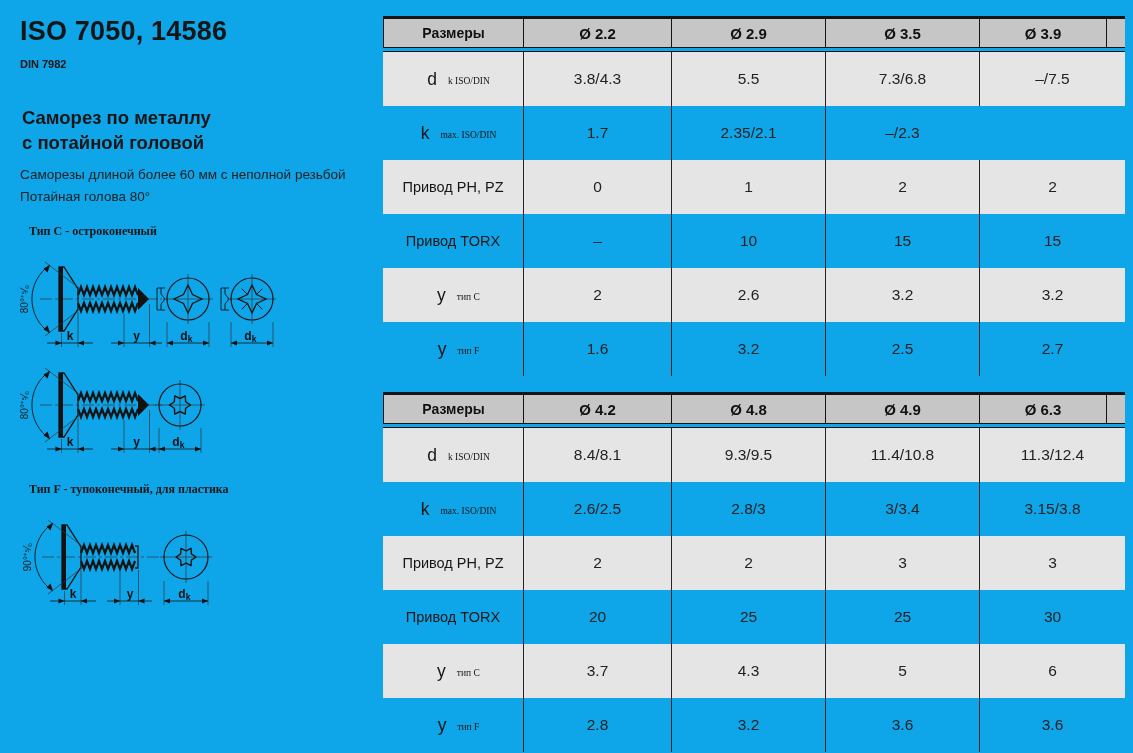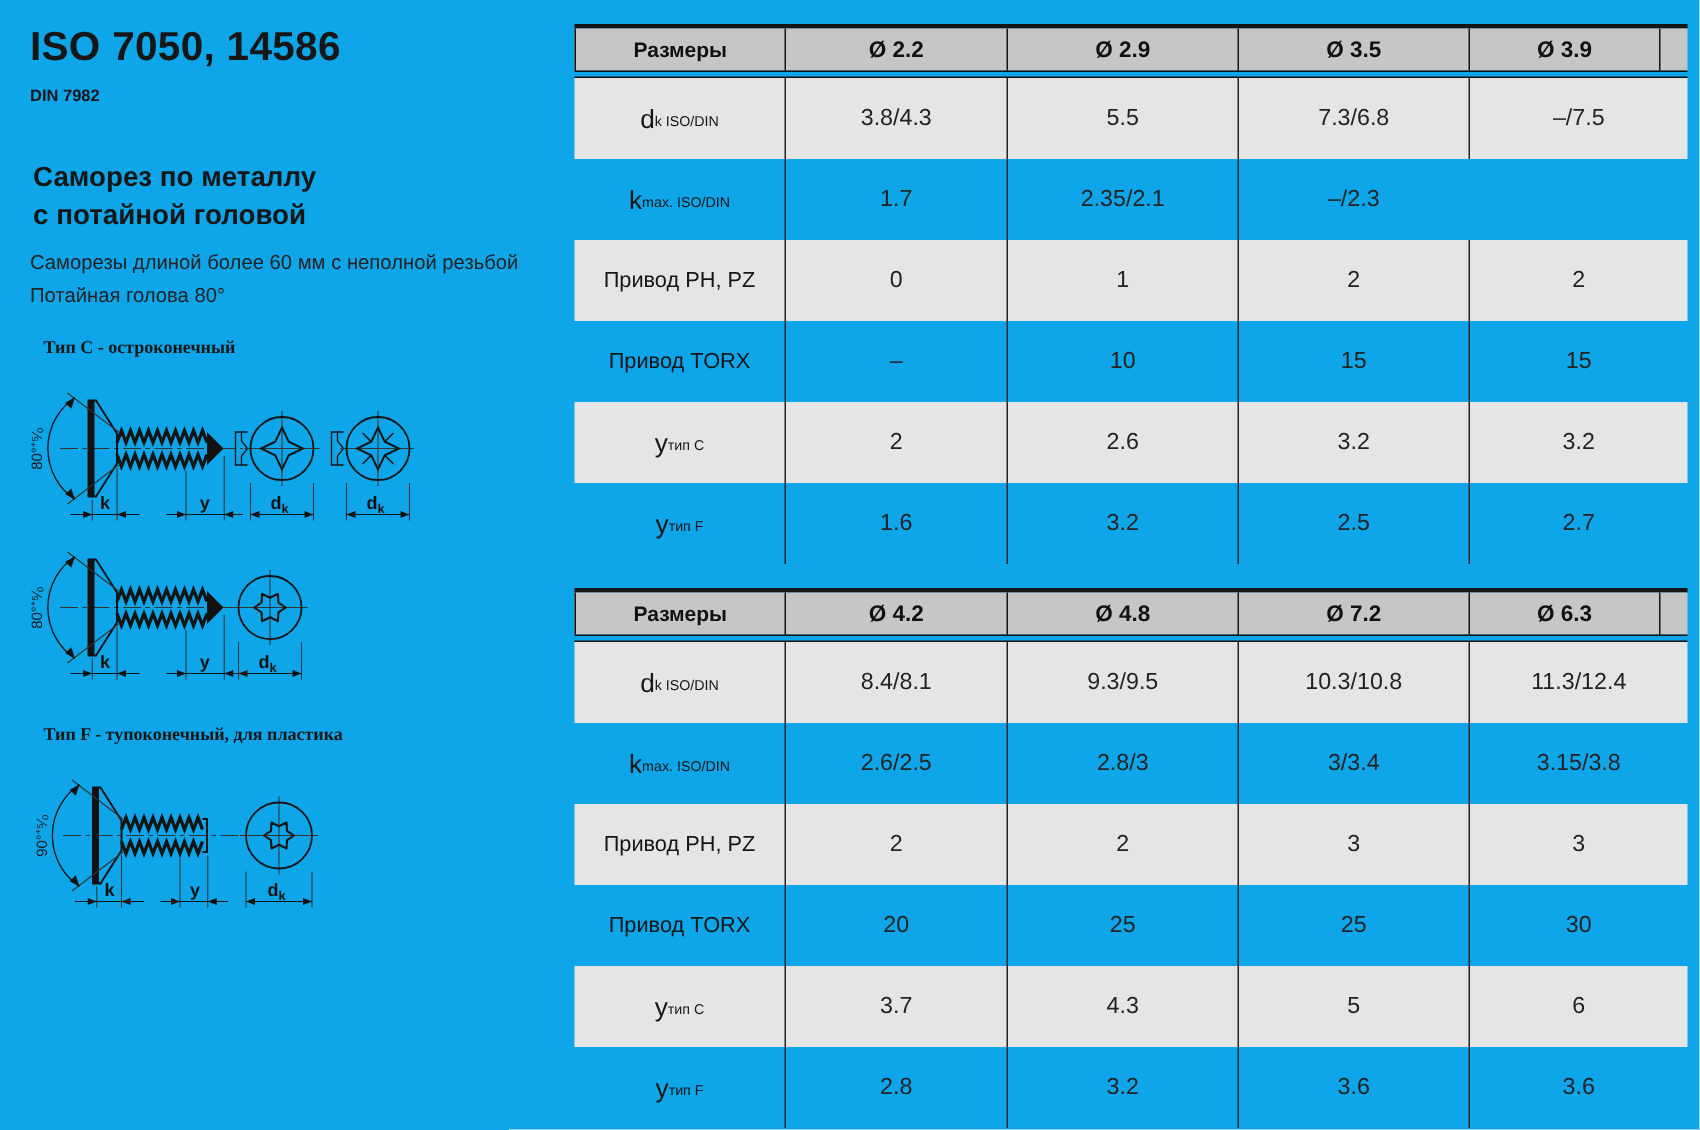--- a/index.html
+++ b/index.html
@@ -45,21 +45,21 @@
   .t-dbl1{position:absolute;left:0;top:31px;width:742px;height:1.4px;background:var(--line);}
   .t-dbl2{position:absolute;left:0;top:34.6px;width:742px;height:1.4px;background:var(--line);}
   .t-body{position:absolute;left:0;top:36px;width:742px;}
   .t-row{display:grid;grid-template-columns:140px 148px 154px 154px 146px;height:54px;}
   .t-row>div{display:flex;align-items:center;justify-content:center;box-sizing:border-box;}
   .t-row>div+div{border-left:1px solid #242424;}
   .t-row.shade{background:var(--row-alt);}
   .val{font-size:15.5px;color:#222;}
   .lbl{font-size:14.5px;color:#161616;white-space:nowrap;}
   .lbl .sym{font-size:17.5px;}
-  .lbl sub{font-size:9.5px;position:relative;top:2px;left:0;}
+  .lbl sub{font-size:9.5px;position:relative;top:2px;left:11px;font-family:Liberation Serif, serif;}
 </style>
 </head>
 <body>
 
 <div class="page">
 
   <aside class="left">
     <div class="doc-title">ISO 7050, 14586</div>
     <div class="doc-sub">DIN 7982</div>
     <div class="prod">
@@ -322,34 +322,34 @@
       </div>
     </section>
 
     <section class="tbl tbl2">
       <div class="t-top"></div>
       <div class="t-band"></div>
       <div class="t-grid">
         <div class="hc">Размеры</div>
         <div class="hcol">Ø 4.2</div>
         <div class="hcol">Ø 4.8</div>
-        <div class="hcol">Ø 7.2</div>
+        <div class="hcol">Ø 4.9</div>
         <div class="hcol">Ø 6.3</div>
       </div>
       <div class="t-dbl1"></div>
       <div class="t-dbl2"></div>
       <div class="t-body">
         <div class="t-row shade">
           <div class="lbl">
               <span class="sym">d</span>
               <sub>k ISO/DIN</sub>
             </div>
           <div class="val">8.4/8.1</div>
           <div class="val">9.3/9.5</div>
-          <div class="val">10.3/10.8</div>
+          <div class="val">11.4/10.8</div>
           <div class="val">11.3/12.4</div>
         </div>
         <div class="t-row">
           <div class="lbl">
               <span class="sym">k</span>
               <sub>max. ISO/DIN</sub>
             </div>
           <div class="val">2.6/2.5</div>
           <div class="val">2.8/3</div>
           <div class="val">3/3.4</div>

